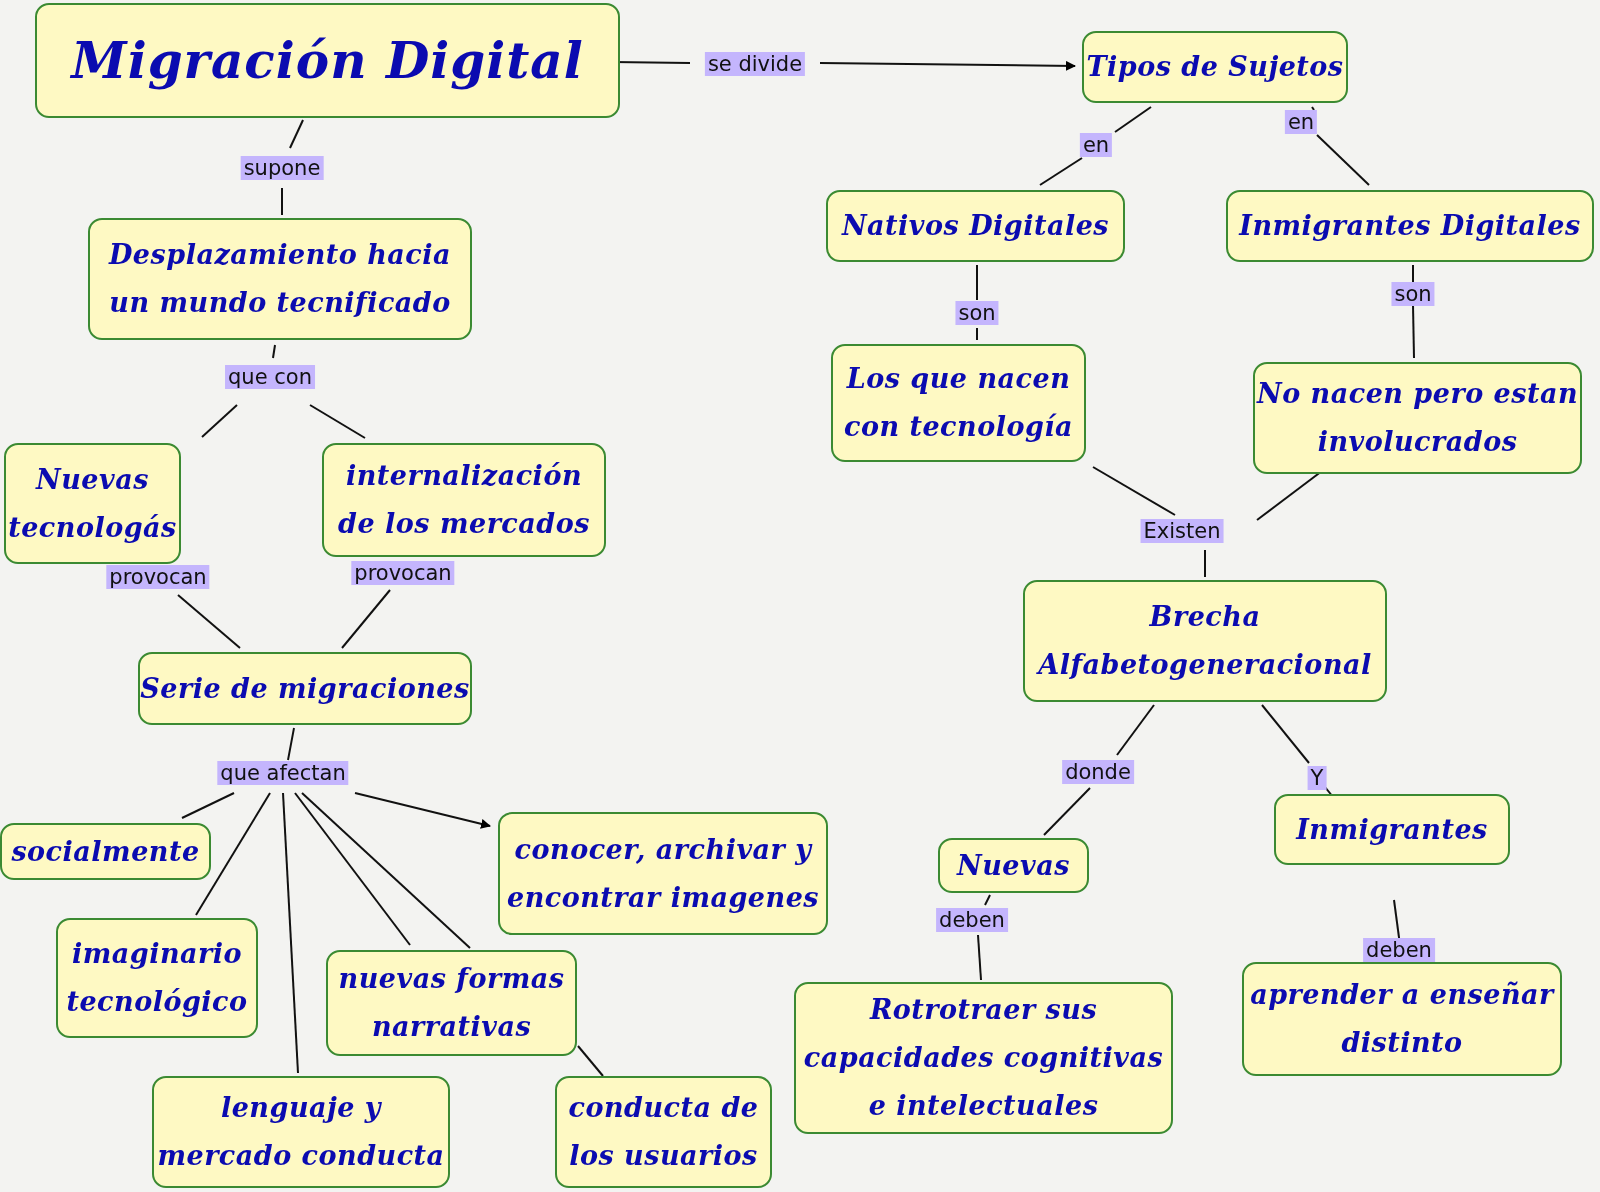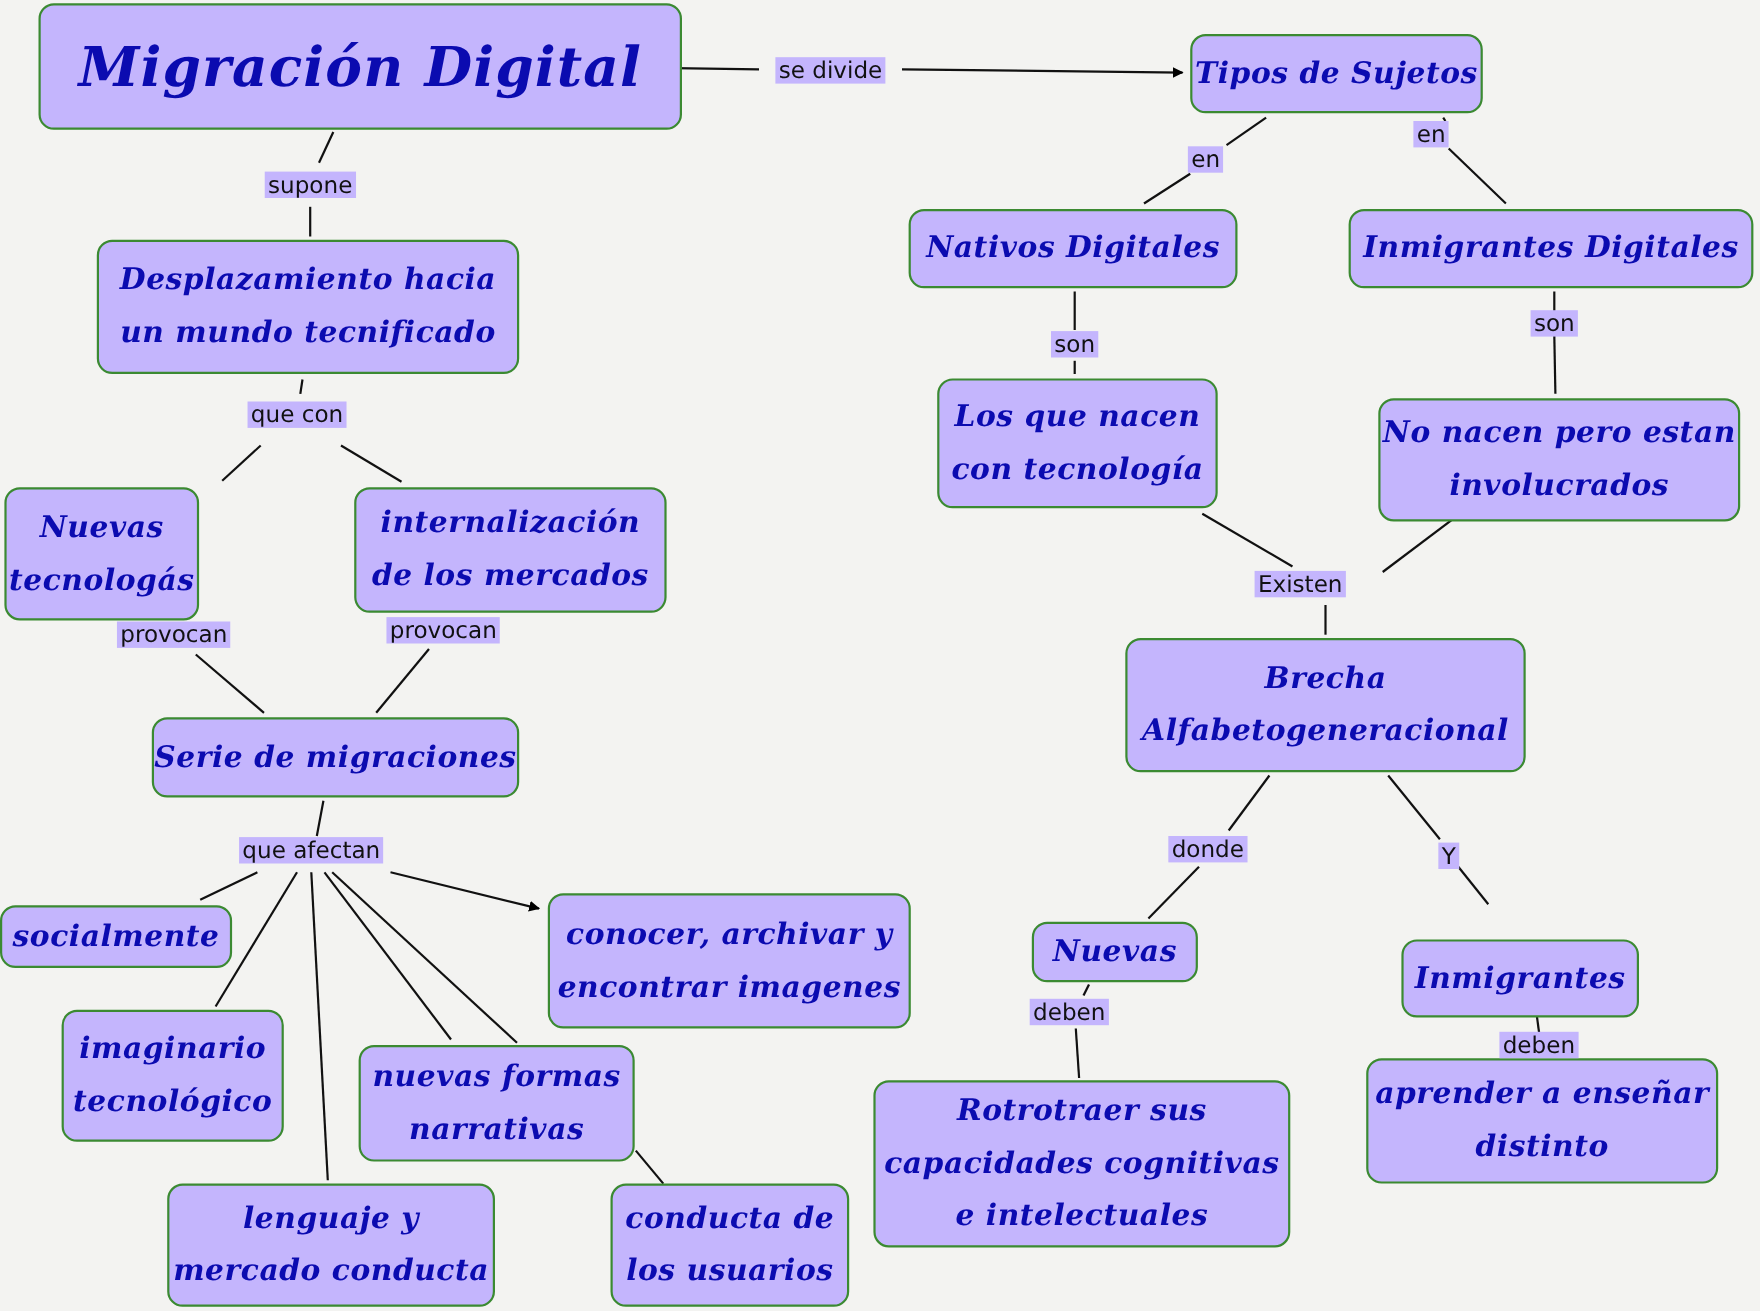--- a/index.html
+++ b/index.html
@@ -1,20 +1,20 @@
 <!DOCTYPE html>
 <html><head>
 <meta charset="utf-8">
 <style>
   html, body { margin:0; padding:0; }
   body { width:1600px; height:1192px; background:#f3f3f1; position:relative; overflow:hidden; }
   #lines { position:absolute; left:0; top:0; width:1600px; height:1192px; }
   .node {
     position:absolute; box-sizing:border-box;
-    background:#c4b5fd; border:2px solid #3b8a32; border-radius:14px;
+    background:#fef9c3; border:2px solid #3b8a32; border-radius:14px;
     display:flex; align-items:center; justify-content:center; text-align:center;
     color:#0b0bb0; font-family:"DejaVu Serif", serif; font-style:italic; font-weight:bold;
     font-size:27px; line-height:48px; white-space:pre-line; letter-spacing:0.5px;
     cursor:pointer;
   }
   .node.title { font-size:50px; letter-spacing:1px; }
   .lbl {
     position:absolute; transform:translate(-50%,-50%);
     font-family:"DejaVu Sans", sans-serif; font-size:21px; color:#111;
     background:#c4b5fd; padding:0 3px; white-space:nowrap;
@@ -93,32 +93,32 @@
 <div class="node title" style="left:35px;top:3px;width:585px;height:115px;">Migración Digital</div>
 <div class="node" style="left:1082px;top:31px;width:266px;height:72px;">Tipos de Sujetos</div>
 <div class="node" style="left:88px;top:218px;width:384px;height:122px;">Desplazamiento hacia
 un mundo tecnificado</div>
 <div class="node" style="left:826px;top:190px;width:299px;height:72px;">Nativos Digitales</div>
 <div class="node" style="left:1226px;top:190px;width:368px;height:72px;">Inmigrantes Digitales</div>
 <div class="node" style="left:4px;top:443px;width:177px;height:121px;">Nuevas
 tecnologás</div>
 <div class="node" style="left:322px;top:443px;width:284px;height:114px;">internalización
 de los mercados</div>
-<div class="node" style="left:852px;top:344px;width:255px;height:118px;">Los que nacen
+<div class="node" style="left:831px;top:344px;width:255px;height:118px;">Los que nacen
 con tecnología</div>
 <div class="node" style="left:1253px;top:362px;width:329px;height:112px;">No nacen pero estan
 involucrados</div>
 <div class="node" style="left:138px;top:652px;width:334px;height:73px;">Serie de migraciones</div>
 <div class="node" style="left:1023px;top:580px;width:364px;height:122px;">Brecha
 Alfabetogeneracional</div>
 <div class="node" style="left:0px;top:823px;width:211px;height:57px;">socialmente</div>
 <div class="node" style="left:498px;top:812px;width:330px;height:123px;">conocer, archivar y
 encontrar imagenes</div>
 <div class="node" style="left:938px;top:838px;width:151px;height:55px;">Nuevas</div>
-<div class="node" style="left:1274px;top:854px;width:216px;height:71px;">Inmigrantes</div>
+<div class="node" style="left:1274px;top:794px;width:236px;height:71px;">Inmigrantes</div>
 <div class="node" style="left:56px;top:918px;width:202px;height:120px;">imaginario
 tecnológico</div>
 <div class="node" style="left:326px;top:950px;width:251px;height:106px;">nuevas formas
 narrativas</div>
 <div class="node" style="left:794px;top:982px;width:379px;height:152px;text-align:center;">Rotrotraer sus
 capacidades cognitivas
 e intelectuales</div>
 <div class="node" style="left:1242px;top:962px;width:320px;height:114px;">aprender a enseñar
 distinto</div>
 <div class="node" style="left:152px;top:1076px;width:298px;height:112px;">lenguaje y

